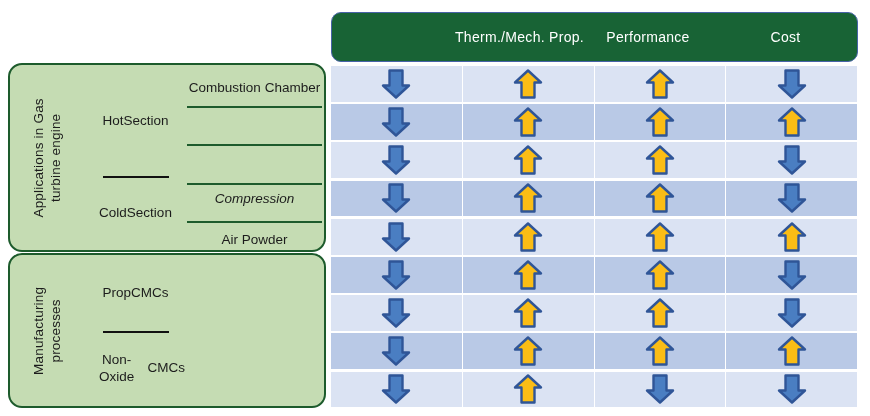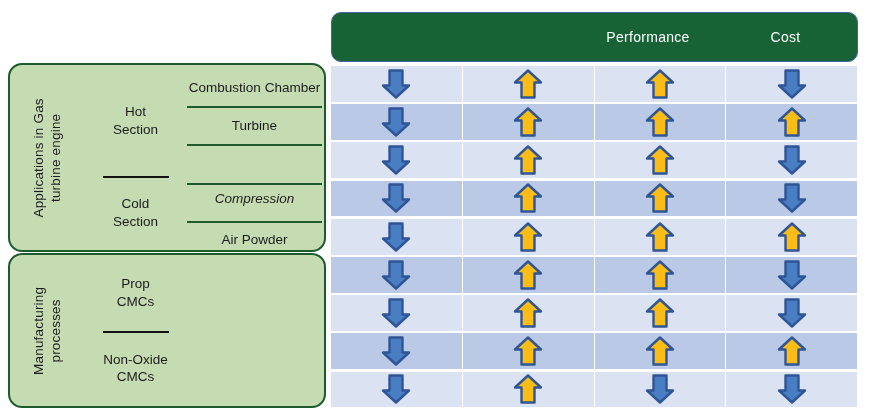--- a/index.html
+++ b/index.html
@@ -41,21 +41,21 @@
   }
   .vert-label .vtxt span{display:block;}
 
   .mid-col{
     position:absolute;
     left:76px;top:0;
     width:99px;height:100%;
   }
   .mid-half{
     position:absolute;left:0;width:100%;
-    display:flex;flex-direction:column;
+    display:flex;flex-direction:row;
     align-items:center;justify-content:center;
     font-size:13.5px;color:#1c1c1c;line-height:1.3;
     text-align:center;
   }
   .mid-half span{display:block;}
   .mid-divider{
     position:absolute;
     left:17px;width:66px;height:0;
     border-top:2.6px solid #111111;
   }
@@ -133,21 +133,20 @@
         </div>
         <div class="mid-divider" style="top: 60%;"></div>
         <div class="mid-half" style="top: 60%; height: 40%;">
           <span>Cold</span>
           <span>Section</span>
         </div>
       </div>
       <div class="rows-col">
         <div class="rowlabel" style="top: 3px; height: 38.2px;">Combustion Chamber</div>
         <div class="rowsep" style="top: 41.2px;"></div>
-        <div class="rowlabel" style="top: 41.2px; height: 38.2px;">Turbine</div>
         <div class="rowsep" style="top: 79.4px;"></div>
         <div class="rowsep" style="top: 117.6px;"></div>
         <div class="rowlabel" style="top: 117.6px; height: 31px; font-style: italic;">Compression</div>
         <div class="rowsep" style="top: 155.8px;"></div>
         <div class="rowlabel" style="top: 155.8px; height: 38.2px;">Air Powder</div>
       </div>
     </div>
   <div id="box-manufacturing" class="left-box">
       <div class="vert-label">
         <div class="vtxt">
@@ -162,20 +161,21 @@
         </div>
         <div class="mid-divider" style="top: 50%;"></div>
         <div class="mid-half" style="top: 50%; height: 50%;">
           <span>Non-Oxide</span>
           <span>CMCs</span>
         </div>
       </div>
     </div>
 
   <div id="header-bar">
+      <div class="hcell" style="left: 123px; width: 129px;">Therm./Mech. Prop.</div>
       <div class="hcell" style="left: 380px; width: 147px;">Cost</div>
       <div class="hcell" style="left: 252px; width: 128px;">Performance</div>
     </div>
 
   <div id="grid">
       <div class="grow odd" title="Combustion Chamber" style="top: 0px; height: 35.8px;">
         <div class="gcell">
           <svg class="arrow" width="30" height="32" viewBox="0 0 30 32">
             <polygon points="15,29.5 2,17.5 8.5,17.5 8.5,2.5 21.5,2.5 21.5,17.5 28,17.5" fill="#4a7ec2" stroke="#2f5597" stroke-width="2.4" stroke-linejoin="round"></polygon>
           </svg>

